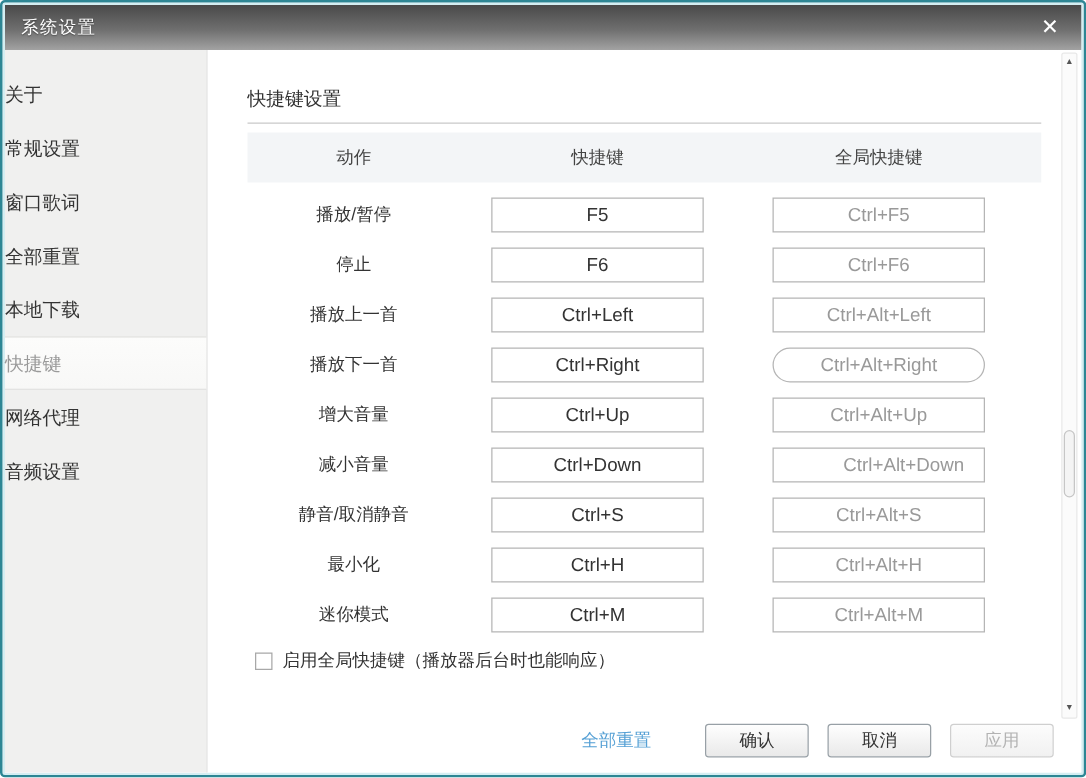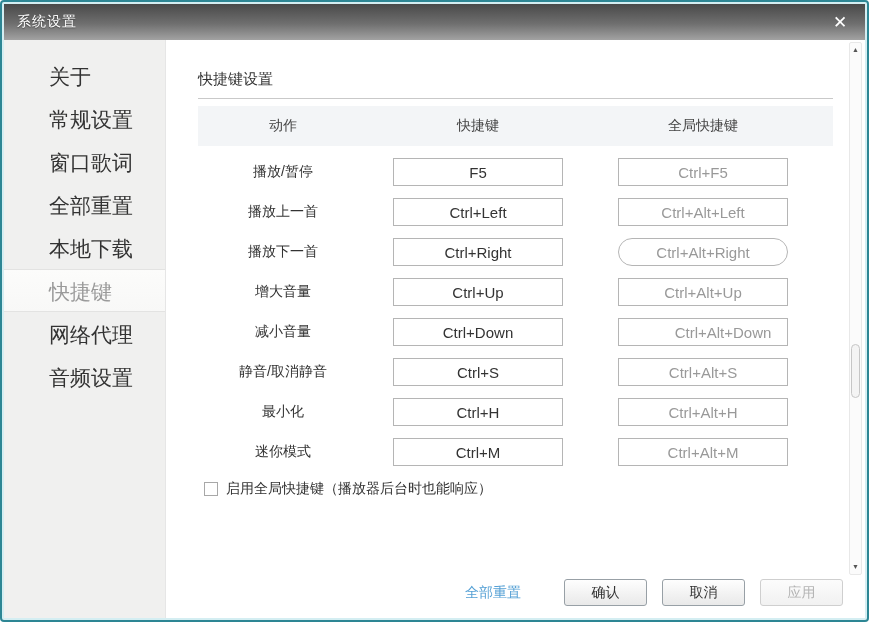--- a/index.html
+++ b/index.html
@@ -24,22 +24,22 @@
     display:flex; align-items:center; justify-content:center;
     color:#fff; font-size:17px; cursor:pointer;
   }
 
   
   .body { position:absolute; left:2px; right:2px; top:38px; bottom:2px; display:flex; background:#fff; }
 
   
   .sidebar { width:162px; background:#f0f0ef; border-right:1px solid #e6e6e6; padding-top:14px; }
   .side-item {
-    height:43px; line-height:43px; padding-left:45px;
-    font-size:21px; color:#333; cursor:pointer;
+    height:43px; line-height:43px; 
+    font-size:15px; color:#333; cursor:pointer;
     border-top:1px solid transparent; border-bottom:1px solid transparent;
   }
   .side-item.selected {
     background:linear-gradient(#fcfcfb,#f8f8f7);
     color:#9a9a9a;
     border-top:1px solid #e3e3e2; border-bottom:1px solid #e3e3e2;
   }
 
   
   .content { flex:1; position:relative; padding:30px 0 0 32px; }
@@ -135,20 +135,25 @@
         <span class="th" style="grid-column:5">全局快捷键</span>
       </div>
 
       <div class="rows">
   <div class="grid-row hk-row">
     <span class="action-label" style="grid-column:1">播放/暂停</span>
     <input class="hk-input" style="grid-column: 3;" value="F5">
     <input class="hk-input global" style="grid-column: 5;" value="Ctrl+F5">
   </div>
 
+  <div class="grid-row hk-row">
+    <span class="action-label" style="grid-column:1">停止</span>
+    <input class="hk-input" style="grid-column: 3;" value="F6">
+    <input class="hk-input global" style="grid-column: 5;" value="Ctrl+F6">
+  </div>
 
   <div class="grid-row hk-row">
     <span class="action-label" style="grid-column:1">播放上一首</span>
     <input class="hk-input" style="grid-column: 3;" value="Ctrl+Left">
     <input class="hk-input global" style="grid-column: 5;" value="Ctrl+Alt+Left">
   </div>
 
   <div class="grid-row hk-row">
     <span class="action-label" style="grid-column:1">播放下一首</span>
     <input class="hk-input" style="grid-column: 3;" value="Ctrl+Right">

